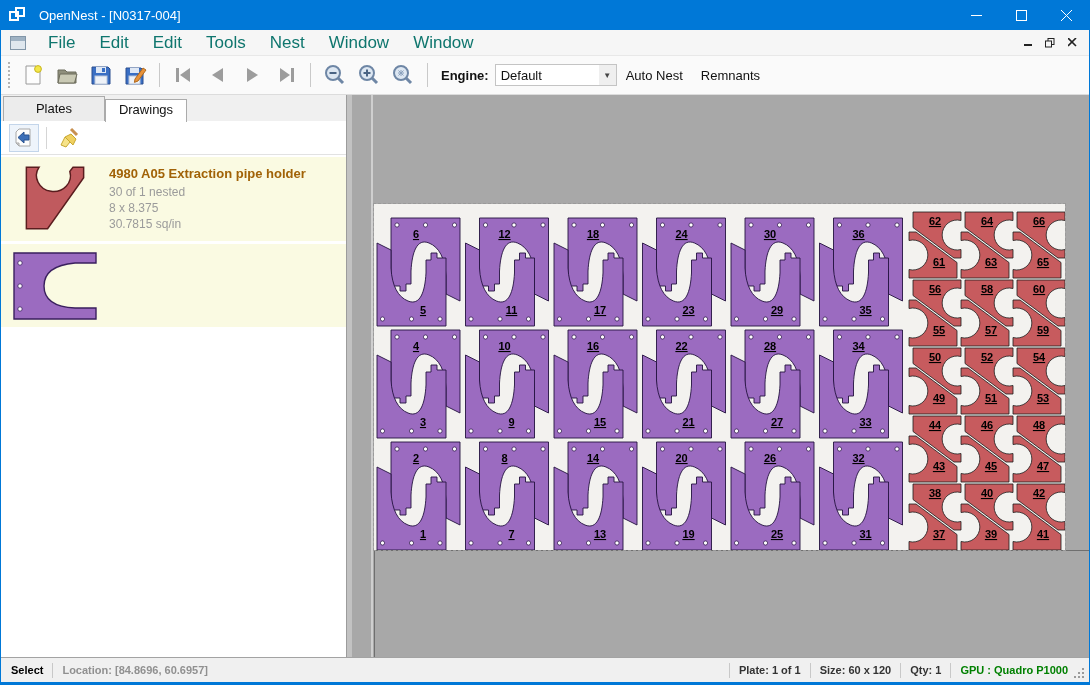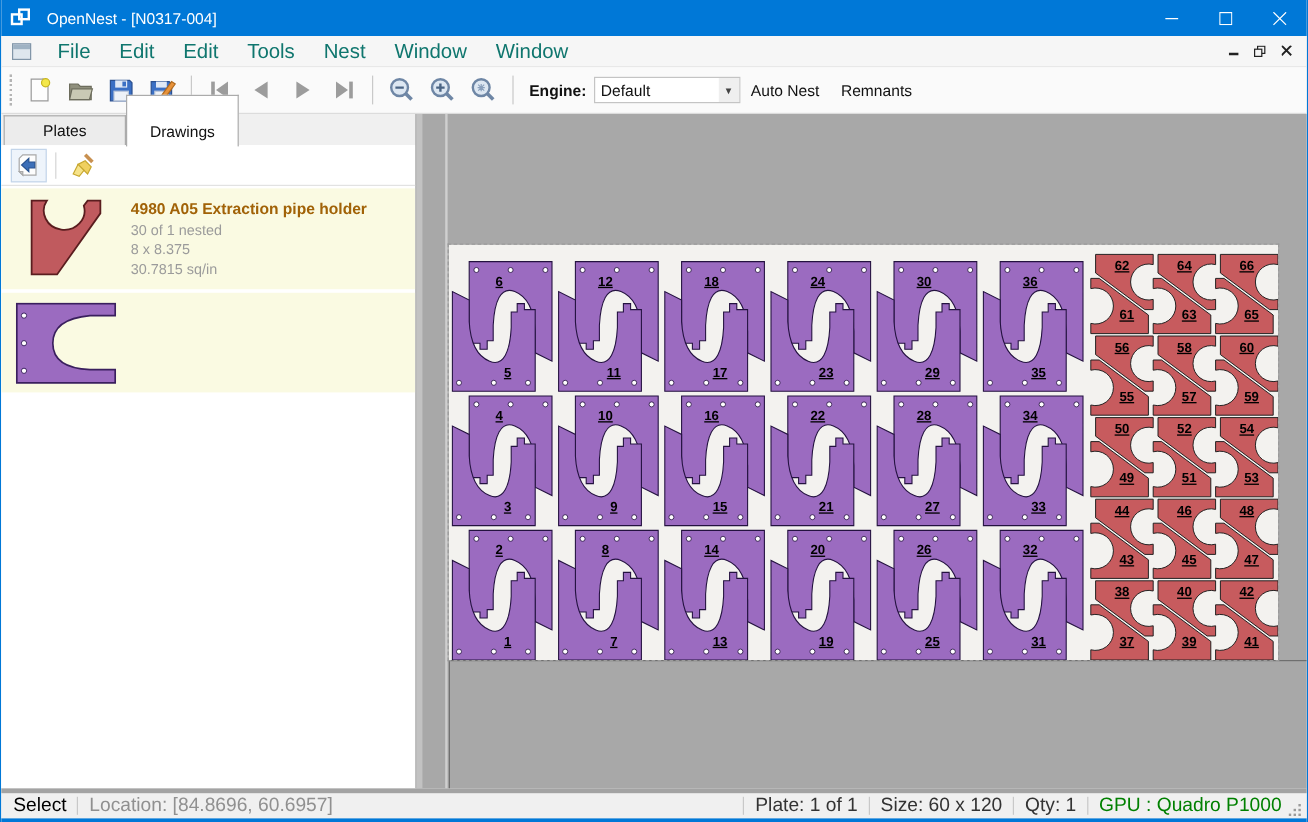--- a/index.html
+++ b/index.html
@@ -32,41 +32,41 @@
   .engine-combo{width:122px;height:22px;background:#fff;border:1px solid #c4c4c4;display:flex;align-items:center;font-size:13px;color:#111;}
   .engine-combo .val{flex:1;padding-left:5px;}
   .engine-combo .arrow{width:17px;height:20px;background:#efefef;display:flex;align-items:center;justify-content:center;font-size:8px;color:#444;}
   .flatbtn{font-size:13px;color:#111;padding:6px 9px;}
   
   .main{flex:1;display:flex;min-height:0;}
   .sidebar{width:346px;flex:none;background:#fff;border-right:1px solid #9c9c9c;display:flex;flex-direction:column;}
   .tabstrip{height:26px;background:#f0f0f0;display:flex;align-items:flex-end;padding-left:2px;flex:none;}
   .tab{font-size:13px;color:#111;text-align:center;border:1px solid #ababab;border-bottom:none;background:#ececec;padding:4px 0 5px 0;}
   .tab.plates{width:102px;}
-  .tab.drawings{width:94px;background:#fff;padding-top:22px;position:relative;top:1px;}
+  .tab.drawings{width:82px;background:#fff;padding-top:2px;position:relative;top:1px;}
   .side-toolbar{height:34px;background:#fff;display:flex;align-items:center;padding-left:8px;border-bottom:1px solid #e2e2e2;flex:none;}
   .sbtn{width:30px;height:28px;display:flex;align-items:center;justify-content:center;}
   .sbtn.checked{background:#eef4fb;border:1px solid #c3d5ea;}
   .ssep{width:1px;height:22px;background:#d5d5d5;margin:0 7px;}
   .items{flex:1;overflow:hidden;background:#fff;padding-top:2px;}
   .ditem{background:#fafae2;display:flex;align-items:center;padding:6px 8px;margin:0 0 3px 0;min-height:83px;}
   .dthumb{width:92px;flex:none;display:flex;align-items:center;justify-content:center;}
   .dtext{padding-left:8px;}
   .dtitle{font-size:13px;font-weight:bold;color:#a16207;margin-bottom:3px;}
   .dline{font-size:12px;color:#9b9b9b;line-height:16px;}
   
   .canvas{flex:1;position:relative;background:#a8a8a8;overflow:hidden;}
   .canvas .edge-strip{position:absolute;left:0;top:0;bottom:0;width:5px;background:#c2c2c2;}
   .canvas .sheet-vline-light{position:absolute;left:24px;top:0;bottom:0;width:2px;background:#cfcfcf;}
   .canvas .sheet-hline{position:absolute;left:27px;right:0;top:455px;height:1px;background:#6f6f6f;}
   .canvas .sheet-vline-dark{position:absolute;left:27px;top:455px;bottom:0;width:1px;background:#6f6f6f;}
   .plate{position:absolute;left:27px;top:109px;width:691px;height:346px;background:#f3f2ef;outline:1px dashed #9a9a9a;}
   .plate svg{display:block;}
   
-  .statusbar{height:25px;background:#f0f0f0;border-top:4px solid #a3a3a3;display:flex;align-items:center;font-size:16px;color:#333;flex:none;}
+  .statusbar{height:25px;background:#f0f0f0;border-top:1px solid #a3a3a3;display:flex;align-items:center;font-size:11px;color:#333;flex:none;font-weight:bold;}
   .st-sep{width:1px;height:15px;background:#c8c8c8;margin:0 9px;}
   .st-mode{margin-left:10px;color:#000;}
   .st-loc{color:#909090;}
   .st-right{margin-left:auto;display:flex;align-items:center;}
   .st-pane{color:#333;}
   .st-gpu{color:#008000;}
   .grip{width:12px;height:12px;margin:8px 3px 0 6px;position:relative;}
   .grip i{position:absolute;width:2px;height:2px;background:#9a9a9a;}
   .bottom-accent{height:3px;background:#0078d7;flex:none;}
   svg text.part-label{font-family:"Liberation Sans",sans-serif;font-size:11px;font-weight:bold;text-decoration:underline;fill:#000;}

